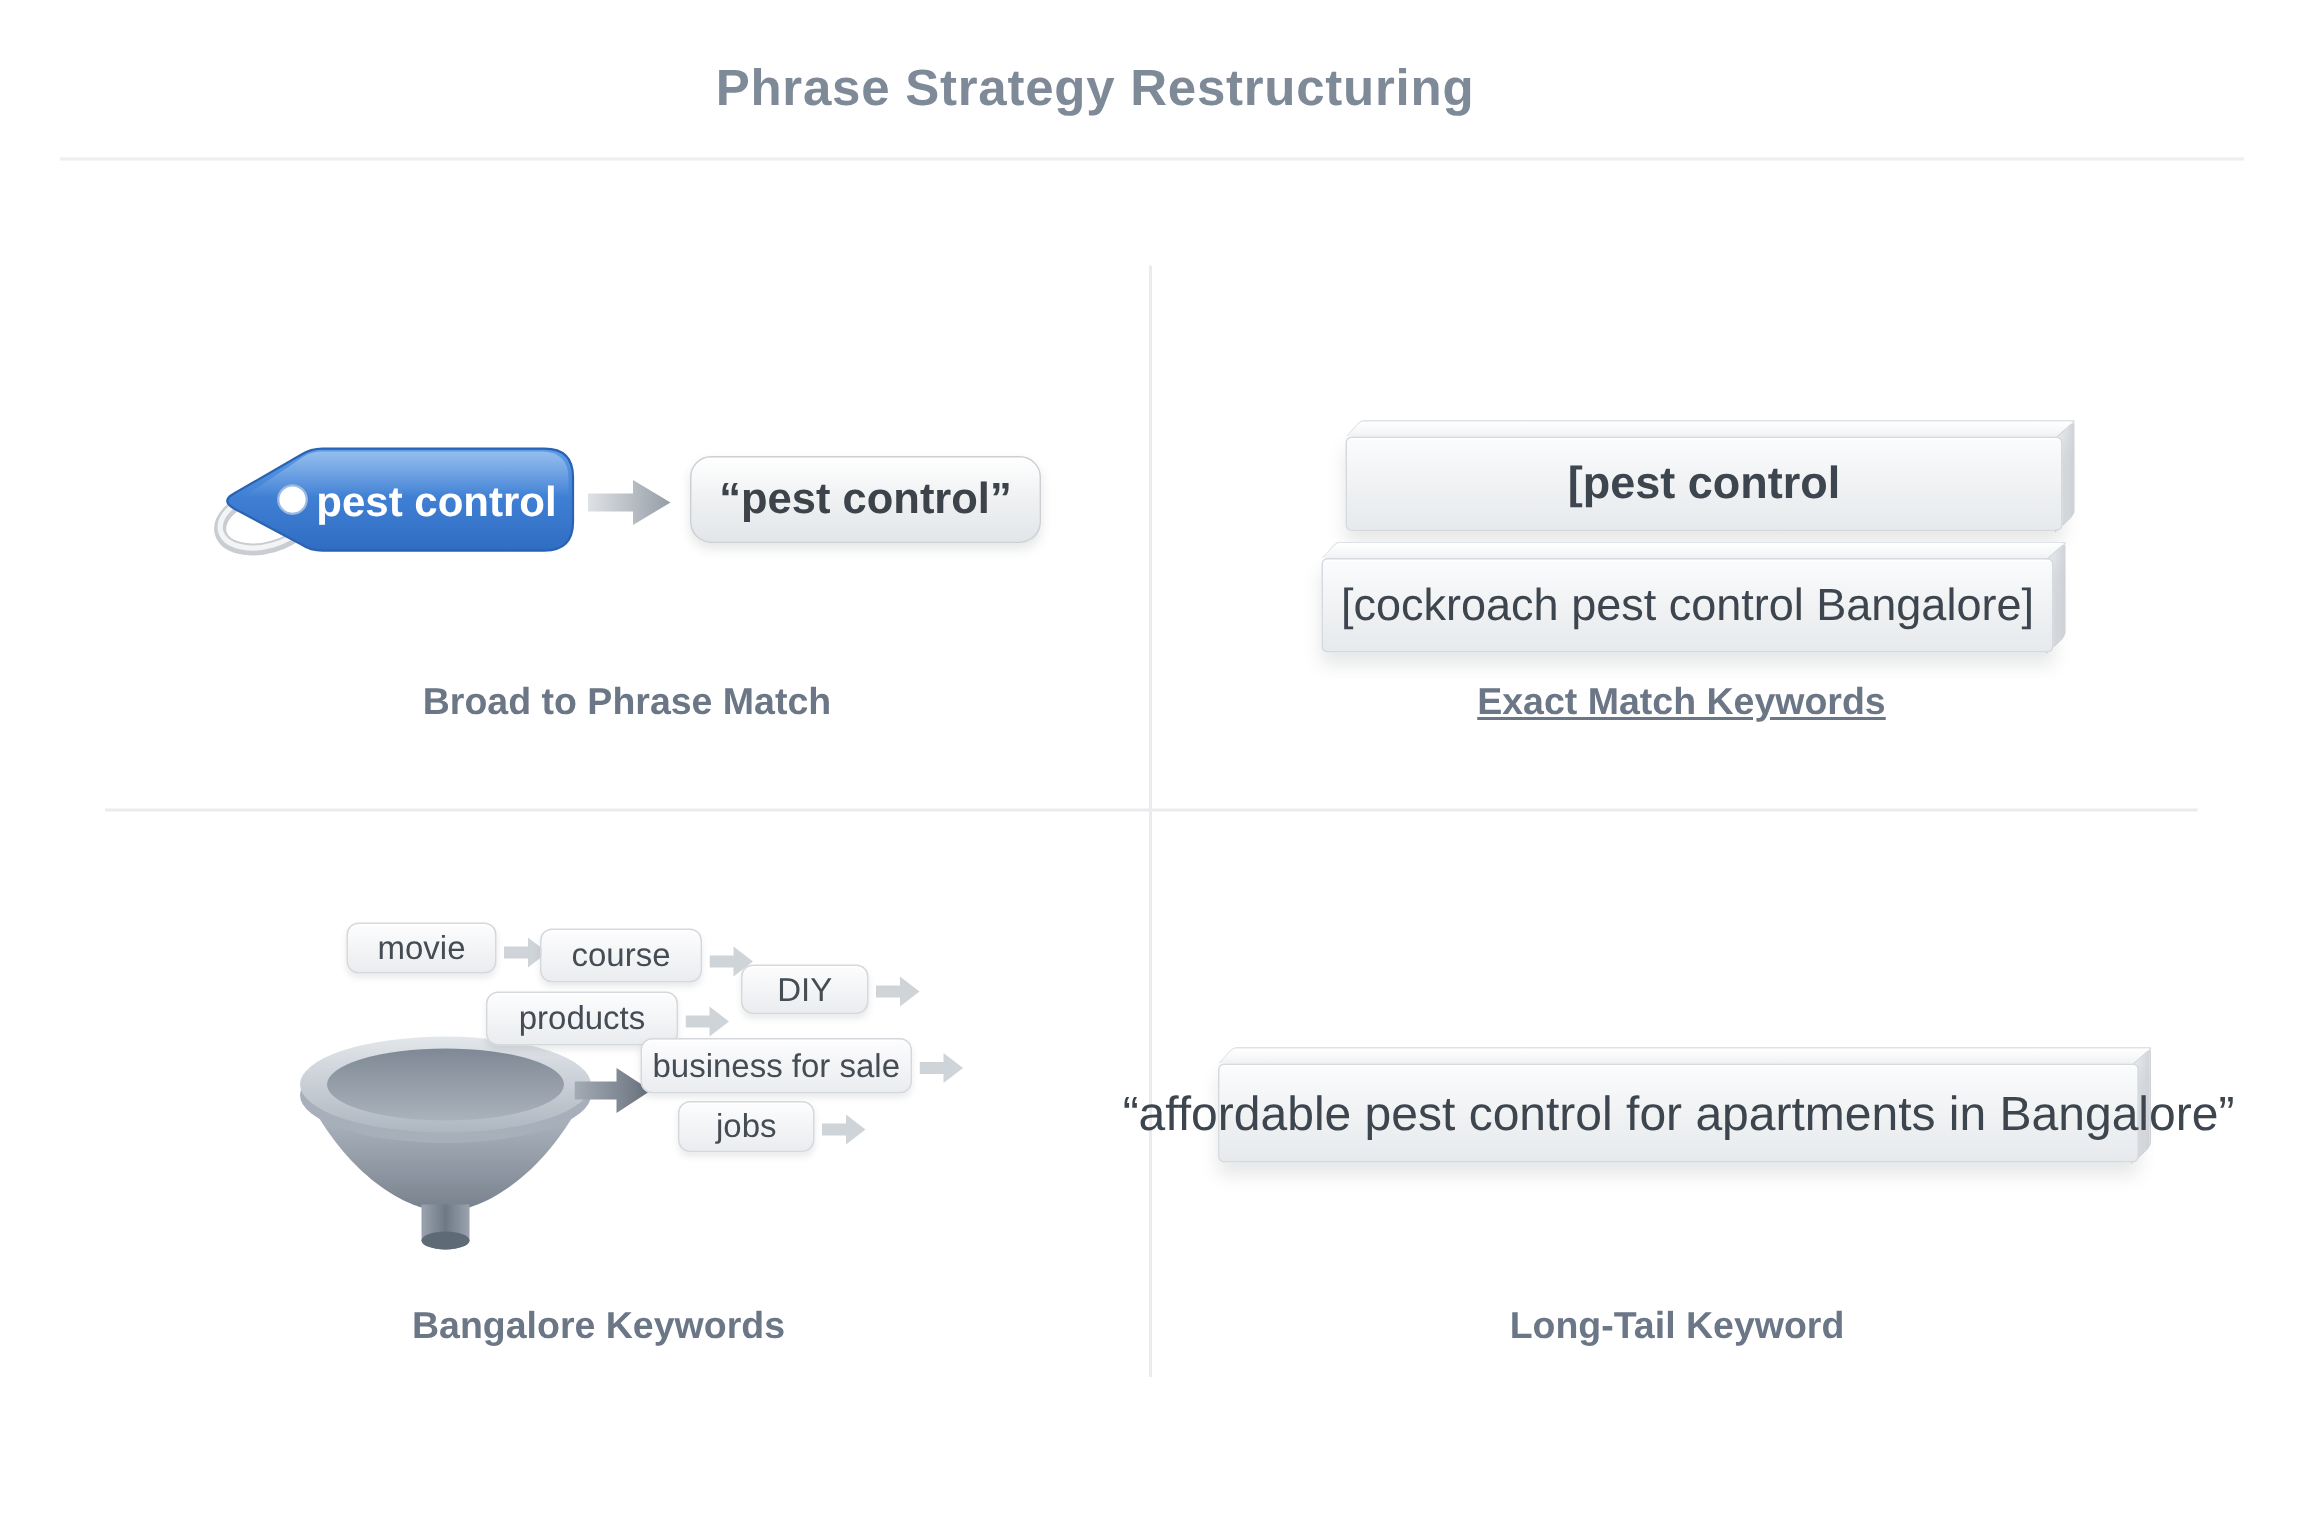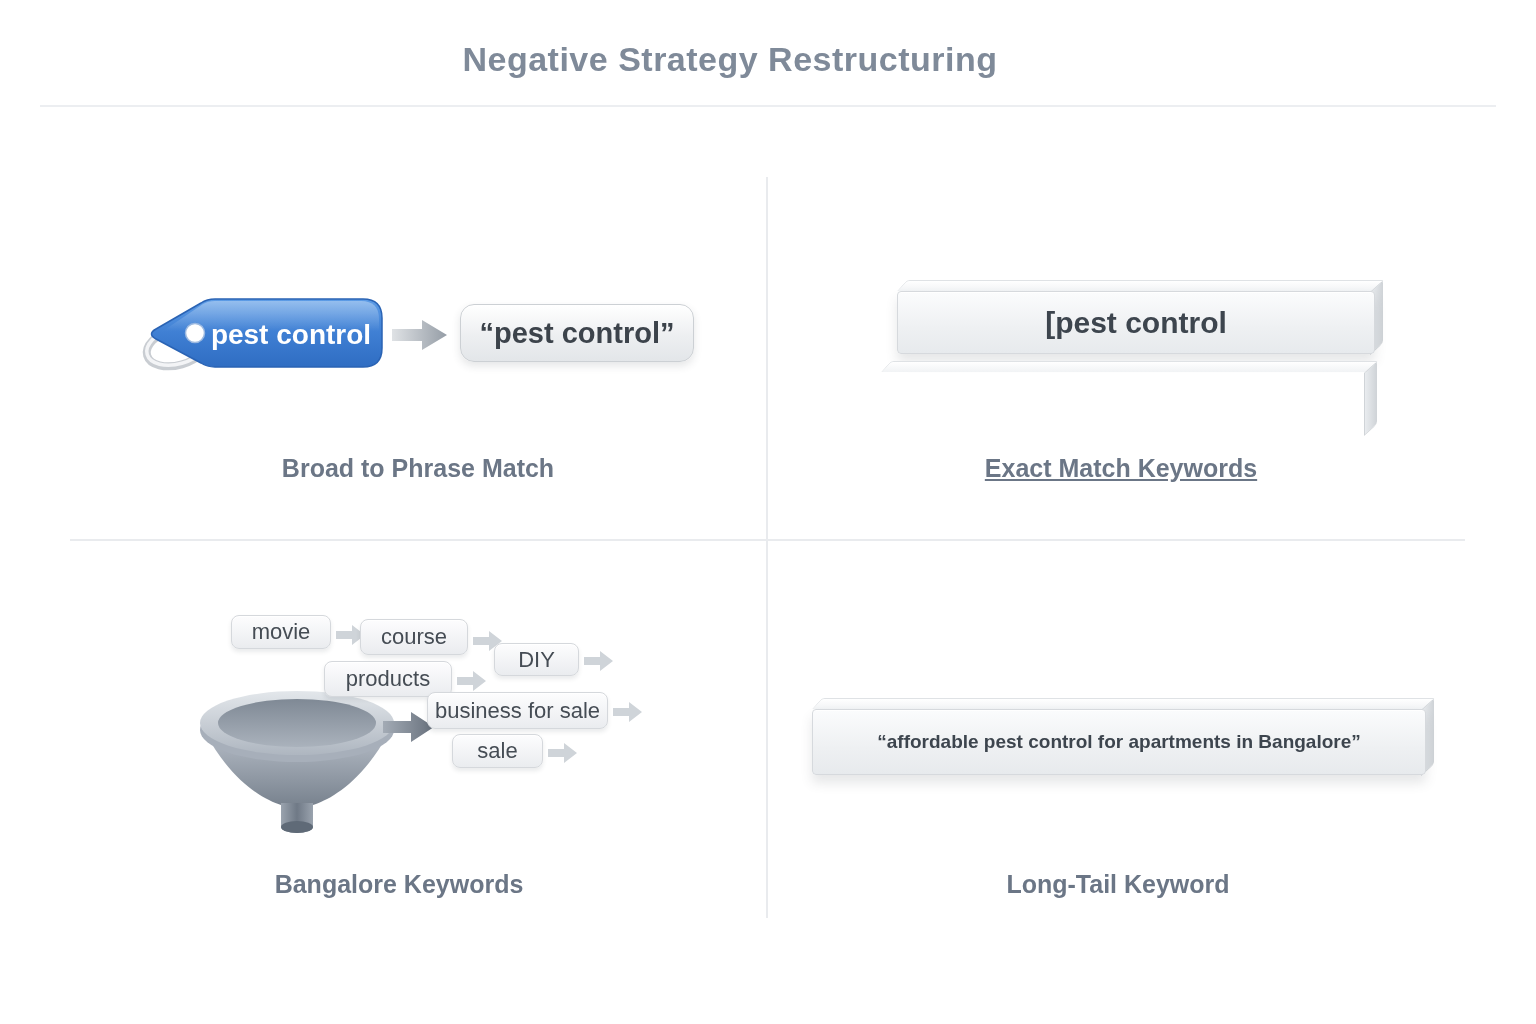--- a/index.html
+++ b/index.html
@@ -49,28 +49,28 @@
   .chip { position:absolute; border-radius:8px; border:1px solid #d5d8dc;
           background:linear-gradient(180deg,#fdfdfe,#eaecef);
           box-shadow:0 3px 4px rgba(50,60,70,0.10), inset 0 1px 0 #ffffff;
           display:flex; align-items:center; justify-content:center;
           font-size:22px; font-weight:500; color:#454c54; white-space:nowrap; }
   .chip-arrow { position:absolute; }
   .funnel { position:absolute; left:197px; top:688px; }
   .funnel-arrow { position:absolute; left:383px; top:708px; }
 
   
-  .lt-text { font-size:19px; font-weight:700; color:#3d454e; }
+  .lt-text { font-size:32px; font-weight:400; color:#3d454e; }
 </style>
 </head>
 <body>
 
 <div class="canvas">
 
-  <div class="page-title">Negative Strategy Restructuring</div>
+  <div class="page-title">Phrase Strategy Restructuring</div>
   <div class="title-divider"></div>
   <div class="v-divider"></div>
   <div class="h-divider"></div>
 
   <div>
 
     <svg class="tag-svg" width="258" height="82" viewBox="0 0 258 82">
       <defs>
         <linearGradient id="tagGrad" x1="0" y1="0" x2="0" y2="1">
           <stop offset="0" stop-color="#5d9ce6"></stop>
@@ -116,20 +116,23 @@
       <div class="b3-top" style="width:478px;"></div>
       <div class="b3-right" style="left:477px; height:63px;"></div>
       <div class="b3-face" style="width:478px; height:63px;">
         <span class="bold">[pest control</span>
       </div>
     </div>
 
     <div class="bar3d" style="left:877px; top:361px; width:502px; height:75px;">
       <div class="b3-top" style="width:488px;"></div>
       <div class="b3-right" style="left:487px; height:63px;"></div>
+      <div class="b3-face" style="width:488px; height:63px;">
+        <span class="reg">[cockroach pest control Bangalore]</span>
+      </div>
     </div>
 
     <div class="caption" style="left:871px; top:454px;text-decoration:underline;">Exact Match Keywords</div>
   </div>
 
   <div>
 
     <svg class="funnel" width="200" height="148" viewBox="0 0 200 148">
       <defs>
         <linearGradient id="coneGrad" x1="0" y1="0" x2="0" y2="1">
@@ -201,21 +204,21 @@
       </svg>
 
     <div class="chip" style="left:427px; top:692px; width:181px; height:37px;">
       <span>business for sale</span>
       </div>
     <svg class="chip-arrow" style="left:613px; top:701px;" width="31" height="22" viewBox="0 0 31 22">
       <polygon points="0,7 16,7 16,1 29,11 16,21 16,15 0,15" fill="#cfd4d9"></polygon>
       </svg>
 
     <div class="chip" style="left:452px; top:734px; width:91px; height:34px;">
-      <span>sale</span>
+      <span>jobs</span>
       </div>
     <svg class="chip-arrow" style="left:548px; top:742px;" width="31" height="22" viewBox="0 0 31 22">
       <polygon points="0,7 16,7 16,1 29,11 16,21 16,15 0,15" fill="#cfd4d9"></polygon>
       </svg>
 
     <div class="caption" style="left:149px; top:870px;">Bangalore Keywords</div>
   </div>
 
   <div>
 

